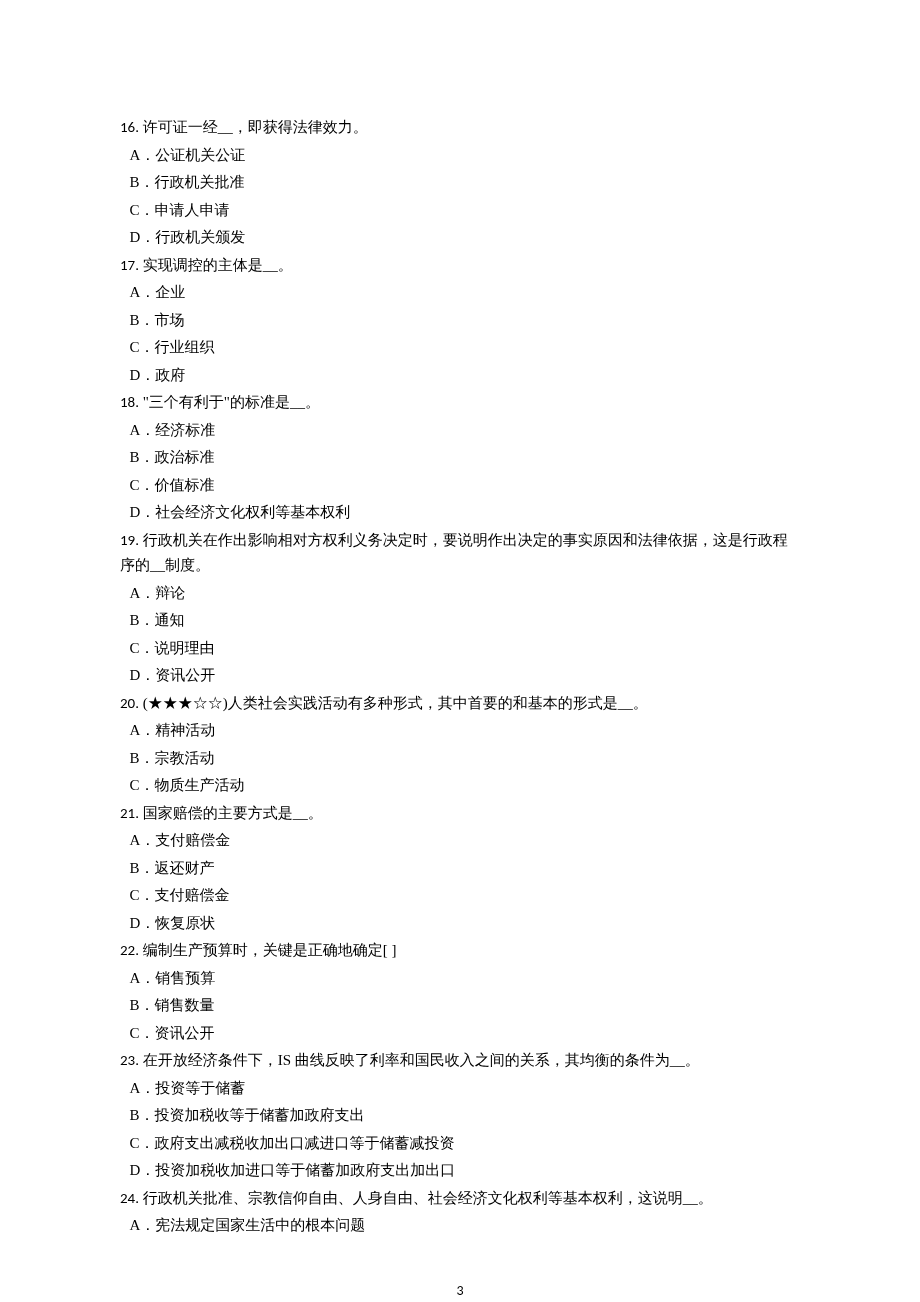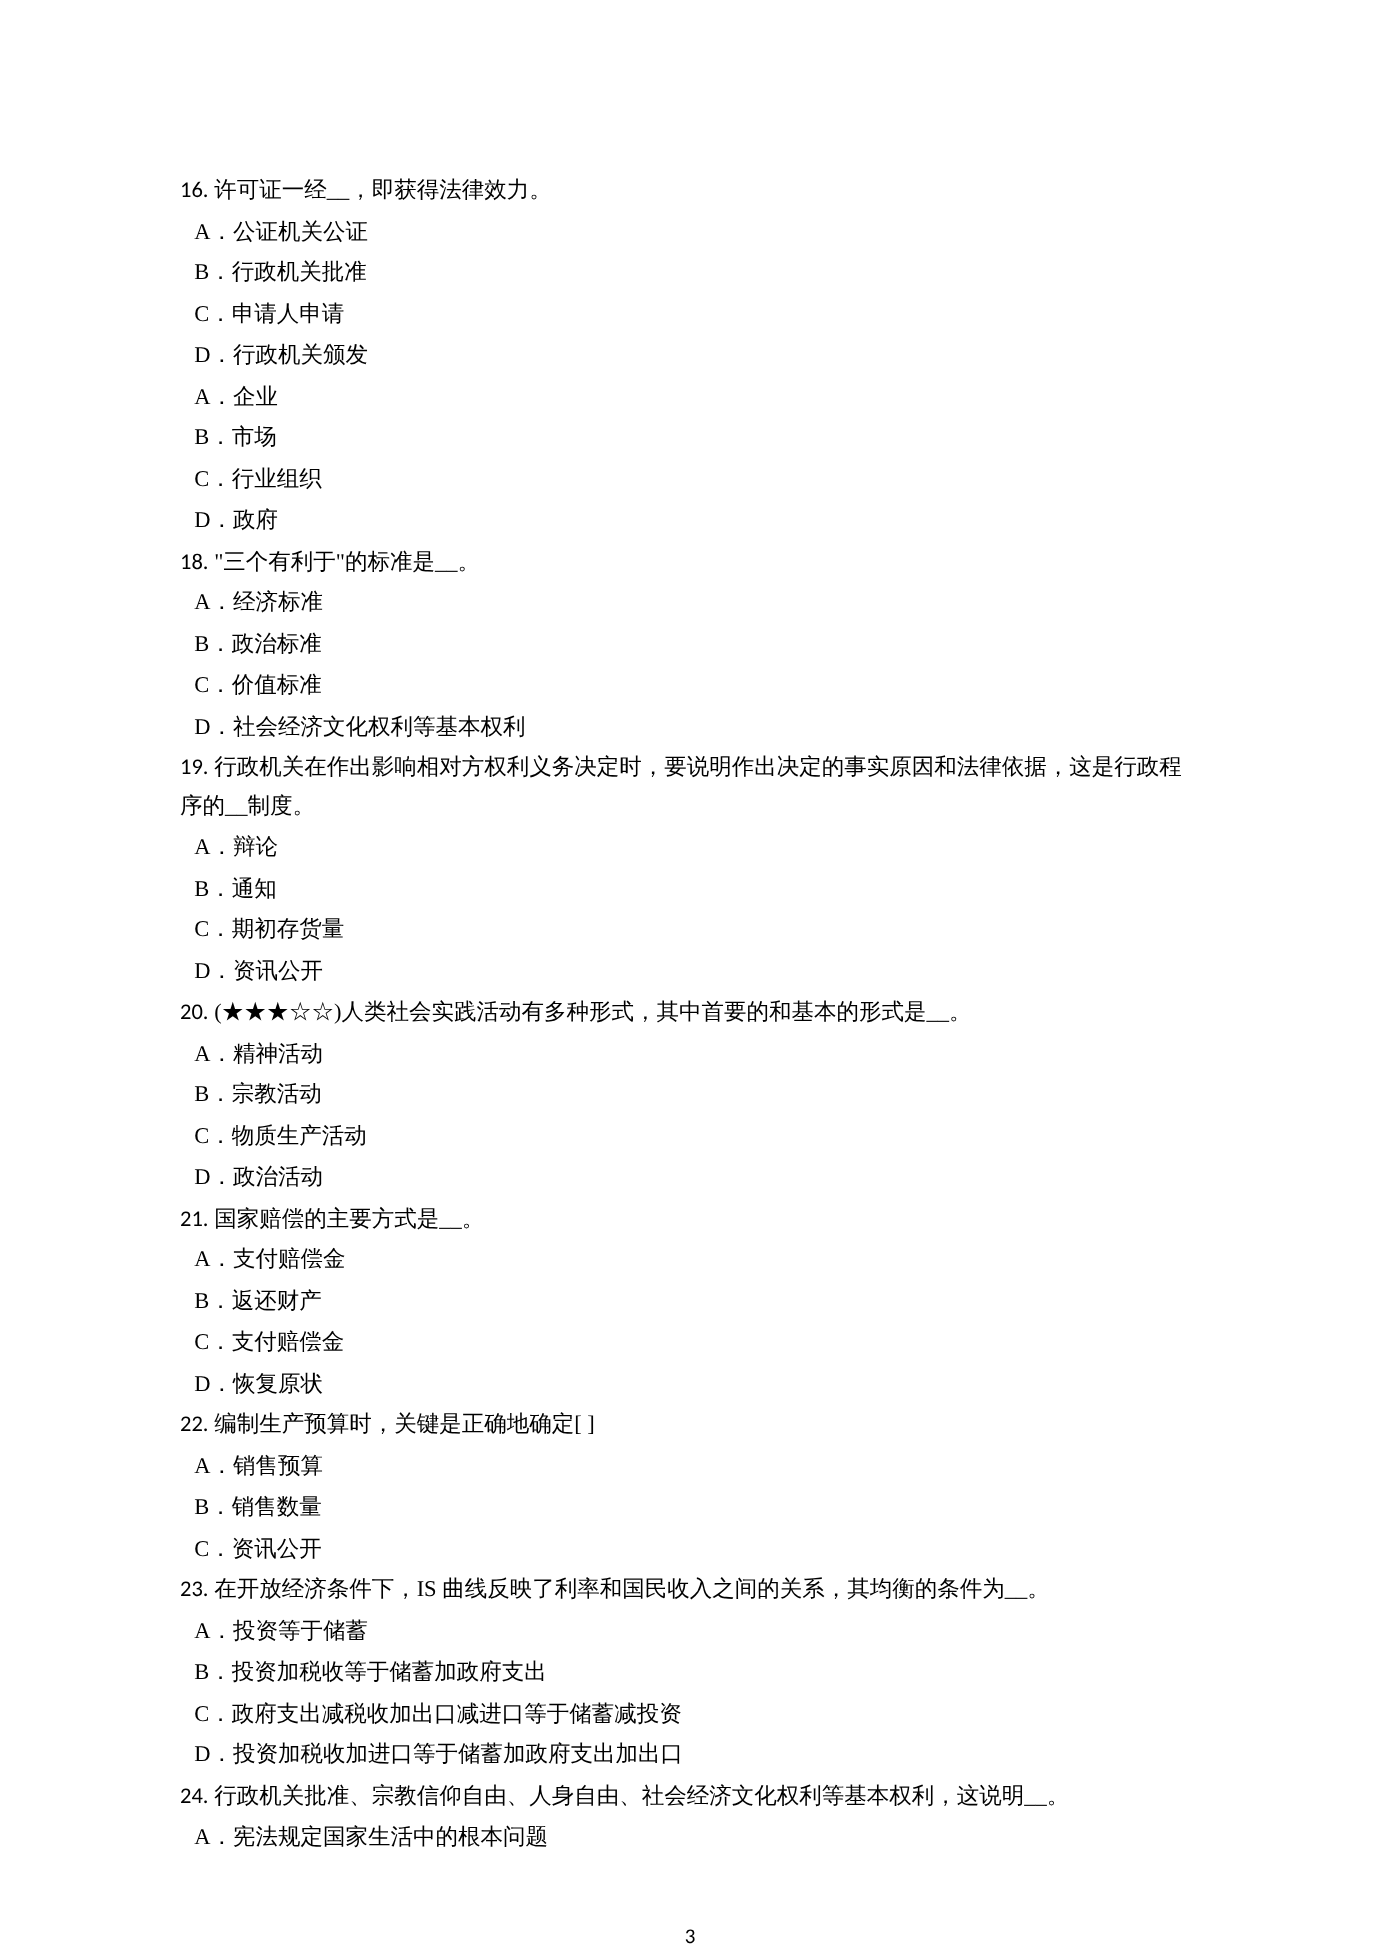--- a/index.html
+++ b/index.html
@@ -43,45 +43,45 @@
 <div class="page">
   <div id="questions-container">
       <div class="question-block">
         <p class="question-text"><span class="latin">16.</span><span> 许可证一经__，即获得法律效力。</span></p>
         <p class="option">A．公证机关公证</p>
         <p class="option">B．行政机关批准</p>
         <p class="option">C．申请人申请</p>
         <p class="option">D．行政机关颁发</p>
       </div>
       <div class="question-block">
+        <p class="question-text"><span class="latin">17.</span><span> 实现调控的主体是__。</span></p>
         <p class="option">A．企业</p>
         <p class="option">B．市场</p>
         <p class="option">C．行业组织</p>
         <p class="option">D．政府</p>
       </div>
       <div class="question-block">
         <p class="question-text"><span class="latin">18.</span><span> "三个有利于"的标准是__。</span></p>
         <p class="option">A．经济标准</p>
         <p class="option">B．政治标准</p>
         <p class="option">C．价值标准</p>
         <p class="option">D．社会经济文化权利等基本权利</p>
       </div>
       <div class="question-block">
         <p class="question-text"><span class="latin">19.</span><span> 行政机关在作出影响相对方权利义务决定时，要说明作出决定的事实原因和法律依据，这是行政程序的__制度。</span></p>
         <p class="option">A．辩论</p>
         <p class="option">B．通知</p>
-        <p class="option">C．期初存货量</p>
+        <p class="option">C．说明理由</p>
         <p class="option">D．资讯公开</p>
       </div>
       <div class="question-block">
         <p class="question-text"><span class="latin">20.</span><span> (★★★☆☆)人类社会实践活动有多种形式，其中首要的和基本的形式是__。</span></p>
         <p class="option">A．精神活动</p>
         <p class="option">B．宗教活动</p>
         <p class="option">C．物质生产活动</p>
-        <p class="option">D．政治活动</p>
       </div>
       <div class="question-block">
         <p class="question-text"><span class="latin">21.</span><span> 国家赔偿的主要方式是__。</span></p>
         <p class="option">A．支付赔偿金</p>
         <p class="option">B．返还财产</p>
         <p class="option">C．支付赔偿金</p>
         <p class="option">D．恢复原状</p>
       </div>
       <div class="question-block">
         <p class="question-text"><span class="latin">22.</span><span> 编制生产预算时，关键是正确地确定[ ]</span></p>

